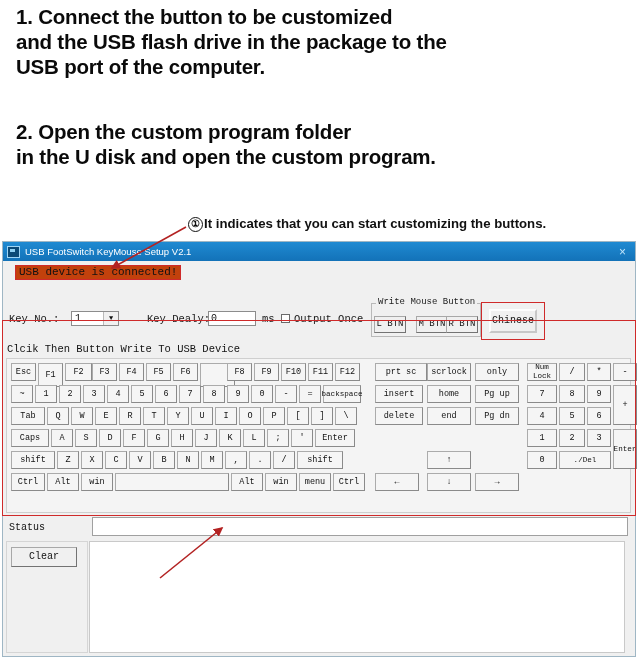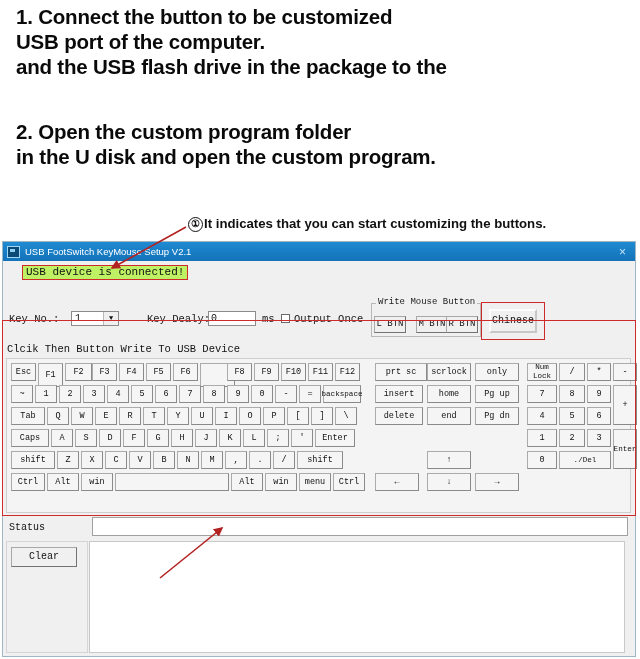--- a/index.html
+++ b/index.html
@@ -39,22 +39,22 @@
   .tb-icon:after{content:"";position:absolute;left:2px;top:2px;width:5px;height:3px;
     background:#8fd0f2;}
   .tb-title{color:#ffffff;font-size:9.5px;font-family:"Liberation Sans",sans-serif;
     white-space:nowrap;flex:1 1 auto;}
   .tb-close{color:#bfe4fb;font-size:12px;font-family:"Liberation Sans",sans-serif;
     padding:0 5px;line-height:12px;}
 
   .client{position:relative;background:#f0f0f0;height:395px;}
 
   
-  .connected{position:absolute;left:19px;top:4px;font-family:"Liberation Mono","DejaVu Sans Mono",monospace;
-    font-size:11px;color:#111;background:#bef264;border:1px solid #cf2a2a;
+  .connected{position:absolute;left:12px;top:4px;font-family:"Liberation Mono","DejaVu Sans Mono",monospace;
+    font-size:11px;color:#111;background:#c2410c;border:1px solid #cf2a2a;
     padding:0px 3px 1px 3px;white-space:nowrap;}
 
   
   .ctl-row{position:absolute;left:0;top:48px;width:100%;height:28px;}
   .lbl{position:absolute;font-family:"Liberation Mono","DejaVu Sans Mono",monospace;
     font-size:10.5px;color:#1a1a1a;white-space:nowrap;}
   .combo{position:absolute;width:48px;height:15px;background:#fff;border:1px solid #8c8c8c;
     box-sizing:border-box;font-family:"Liberation Mono","DejaVu Sans Mono",monospace;
     font-size:10px;color:#111;padding-left:3px;line-height:13px;}
   .combo .arw{position:absolute;right:0;top:0;width:14px;height:13px;
@@ -113,22 +113,22 @@
   
   .redbox{position:absolute;border:1.5px solid #cf2a2a;box-sizing:border-box;z-index:20;}
   #redbox-main{left:2px;top:320px;width:634px;height:196px;}
 </style>
 </head>
 <body>
 
 <div class="instructions">
   <div class="ins-block">
     <div class="ins-line">1. Connect the button to be customized</div>
+    <div class="ins-line">and the USB flash drive in the package to the</div>
     <div class="ins-line">USB port of the computer.</div>
-    <div class="ins-line">and the USB flash drive in the package to the</div>
   </div>
   <div class="ins-block second">
     <div class="ins-line">2. Open the custom program folder</div>
     <div class="ins-line">in the U disk and open the custom program.</div>
   </div>
 </div>
 
 <div class="callout" id="callout-1"><span class="circnum">①</span><span>It indicates that you can start customizing the buttons.</span></div>
 
 <div class="callout" id="callout-2"><span class="circnum">②</span><span>It can be switched between Chinese and English.</span></div>

